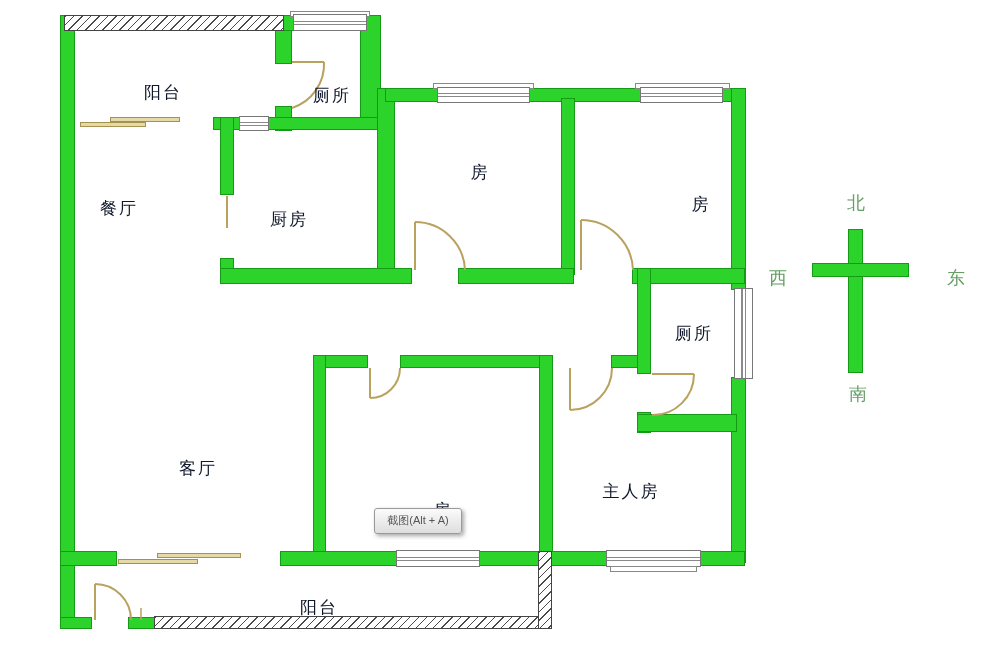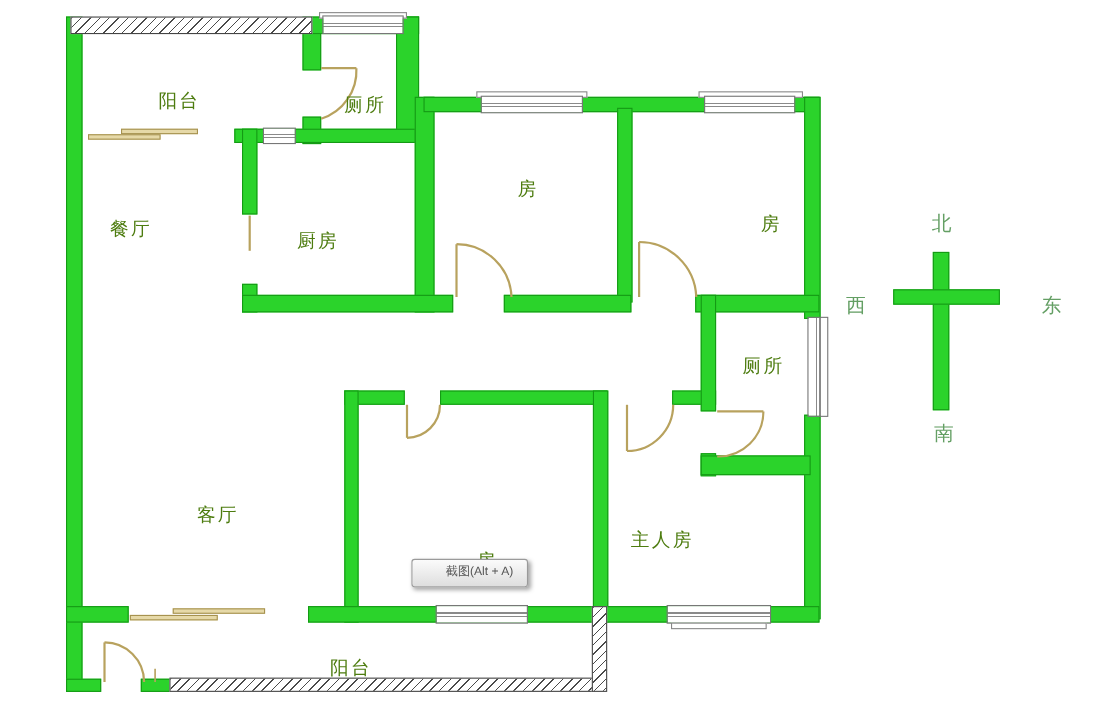--- a/index.html
+++ b/index.html
@@ -6,29 +6,29 @@
   #plan{position:relative;width:1000px;height:660px;background:#ffffff;overflow:hidden;
         font-family:"Liberation Sans","DejaVu Sans",sans-serif;}
   .wall{position:absolute;background:#2bd32b;border:1px solid #149a14;box-sizing:border-box;}
   .hatch{position:absolute;box-sizing:border-box;border:1px solid #444;background:
          repeating-linear-gradient(135deg,#4a4a4a 0 1px,rgba(0,0,0,0) 1px 6px),#fff;}
   .win{position:absolute;box-sizing:border-box;background:#fff;border:1px solid #777;}
   .win-h{background:linear-gradient(to bottom,#fff 0 38%,#8a8a8a 38% 46%,#fff 46% 58%,#8a8a8a 58% 66%,#fff 66% 100%);}
   .win-v{background:linear-gradient(to right,#fff 0 38%,#8a8a8a 38% 46%,#fff 46% 58%,#8a8a8a 58% 66%,#fff 66% 100%);}
   .sill{position:absolute;box-sizing:border-box;background:#fff;border:1px solid #888;}
   .slide{position:absolute;box-sizing:border-box;background:#e6d9a8;border:1px solid #a6924f;}
-  .lbl{position:absolute;transform:translate(-50%,-50%);color:#4d7c0f;font-size:17px;
+  .lbl{position:absolute;transform:translate(-50%,-50%);color:#0f172a;font-size:17px;
        letter-spacing:2px;white-space:nowrap;}
   .clbl{position:absolute;transform:translate(-50%,-50%);color:#649f64;font-size:18px;white-space:nowrap;}
   #doors{position:absolute;left:0;top:0;pointer-events:none;}
   #tooltip{position:absolute;left:374px;top:508px;width:86px;height:24px;line-height:22px;
            text-align:center;font-size:11px;color:#555;
            background:linear-gradient(to bottom,#fbfbfb,#dedede);
            border:1px solid #9a9a9a;border-radius:3px;
-           box-shadow:2px 2px 4px rgba(0,0,0,.35);padding-left:18px;}
+           box-shadow:2px 2px 4px rgba(0,0,0,.35);}
 </style>
 </head>
 <body>
 
 <div id="plan">
 
   <div class="wall" style="left:60px;top:15px;width:15px;height:614px"></div>
   <div class="wall" style="left:275px;top:15px;width:106px;height:16px"></div>
   <div class="wall" style="left:275px;top:30px;width:17px;height:34px"></div>
   <div class="wall" style="left:275px;top:106px;width:17px;height:25px"></div>
@@ -109,21 +109,21 @@
 
   <span class="lbl" style="left:163px;top:92px">阳台</span>
   <span class="lbl" style="left:332px;top:95px">厕所</span>
   <span class="lbl" style="left:119px;top:208px">餐厅</span>
   <span class="lbl" style="left:289px;top:219px">厨房</span>
   <span class="lbl" style="left:480px;top:172px">房</span>
   <span class="lbl" style="left:701px;top:204px">房</span>
   <span class="lbl" style="left:694px;top:333px">厕所</span>
   <span class="lbl" style="left:198px;top:468px">客厅</span>
   <span class="lbl" style="left:443px;top:510px">房</span>
-  <span class="lbl" style="left:602px;top:491px">主人房</span>
+  <span class="lbl" style="left:631px;top:491px">主人房</span>
   <span class="lbl" style="left:319px;top:607px">阳台</span>
 
   <div class="wall" style="left:848px;top:229px;width:15px;height:144px"></div>
   <div class="wall" style="left:812px;top:263px;width:97px;height:14px"></div>
   <span class="clbl" style="left:856px;top:203px">北</span>
   <span class="clbl" style="left:858px;top:394px">南</span>
   <span class="clbl" style="left:778px;top:278px">西</span>
   <span class="clbl" style="left:956px;top:278px">东</span>
 
   <div id="tooltip">截图(Alt + A)</div>

